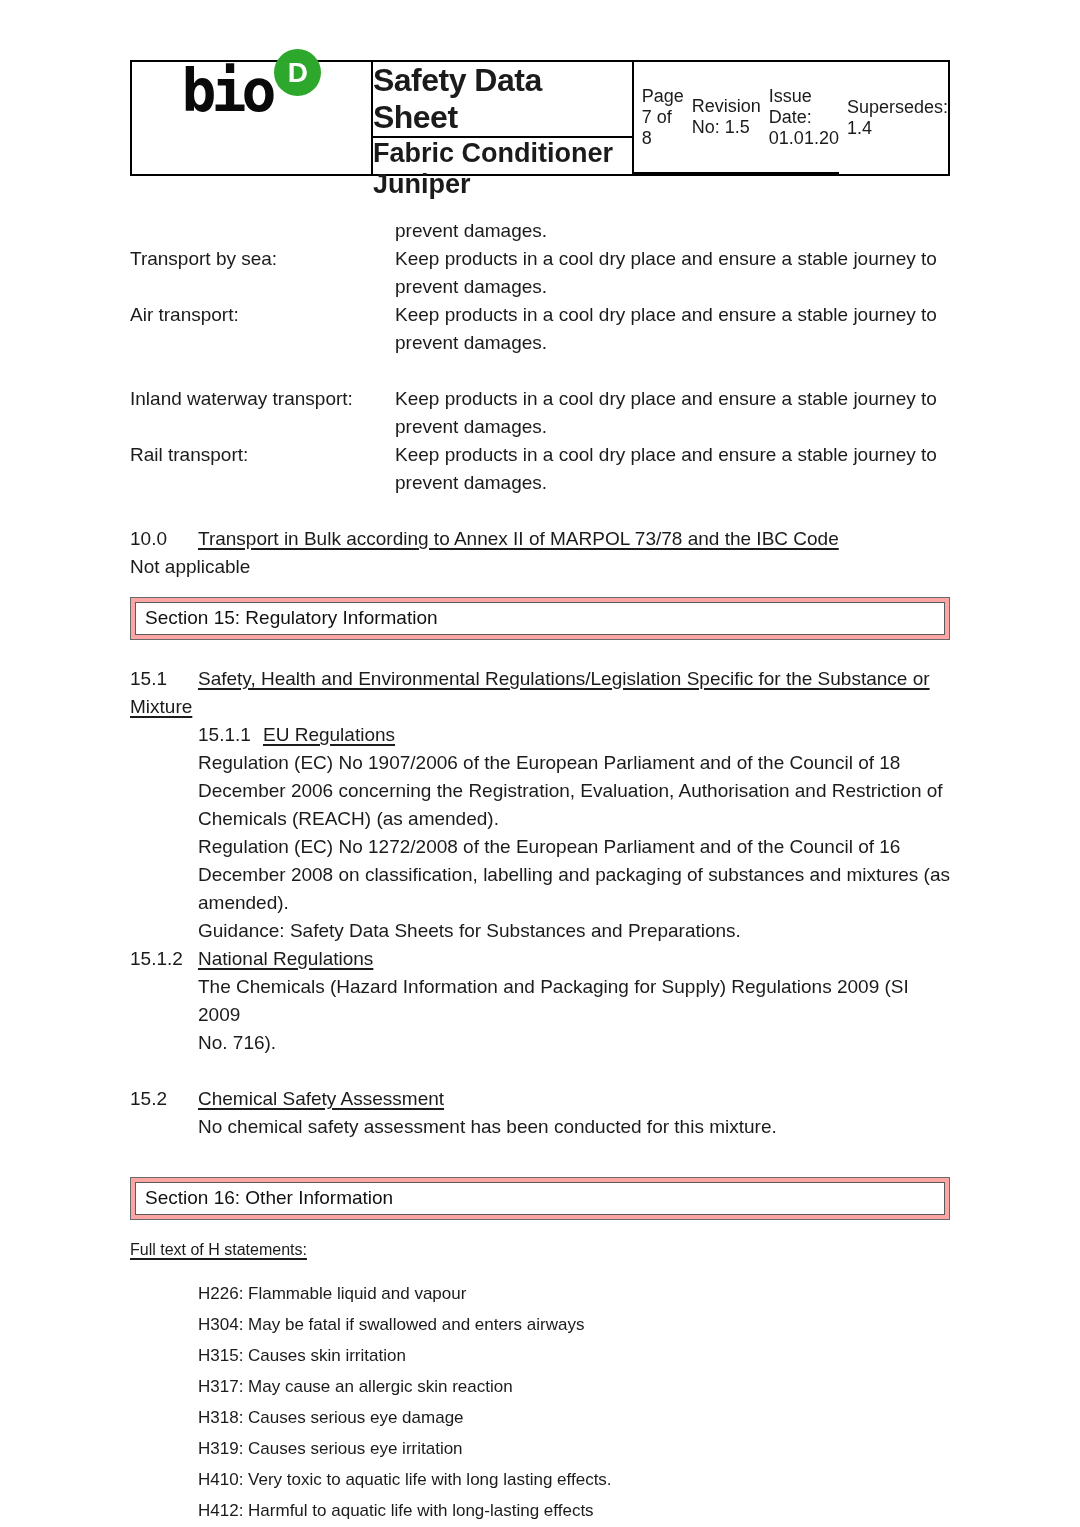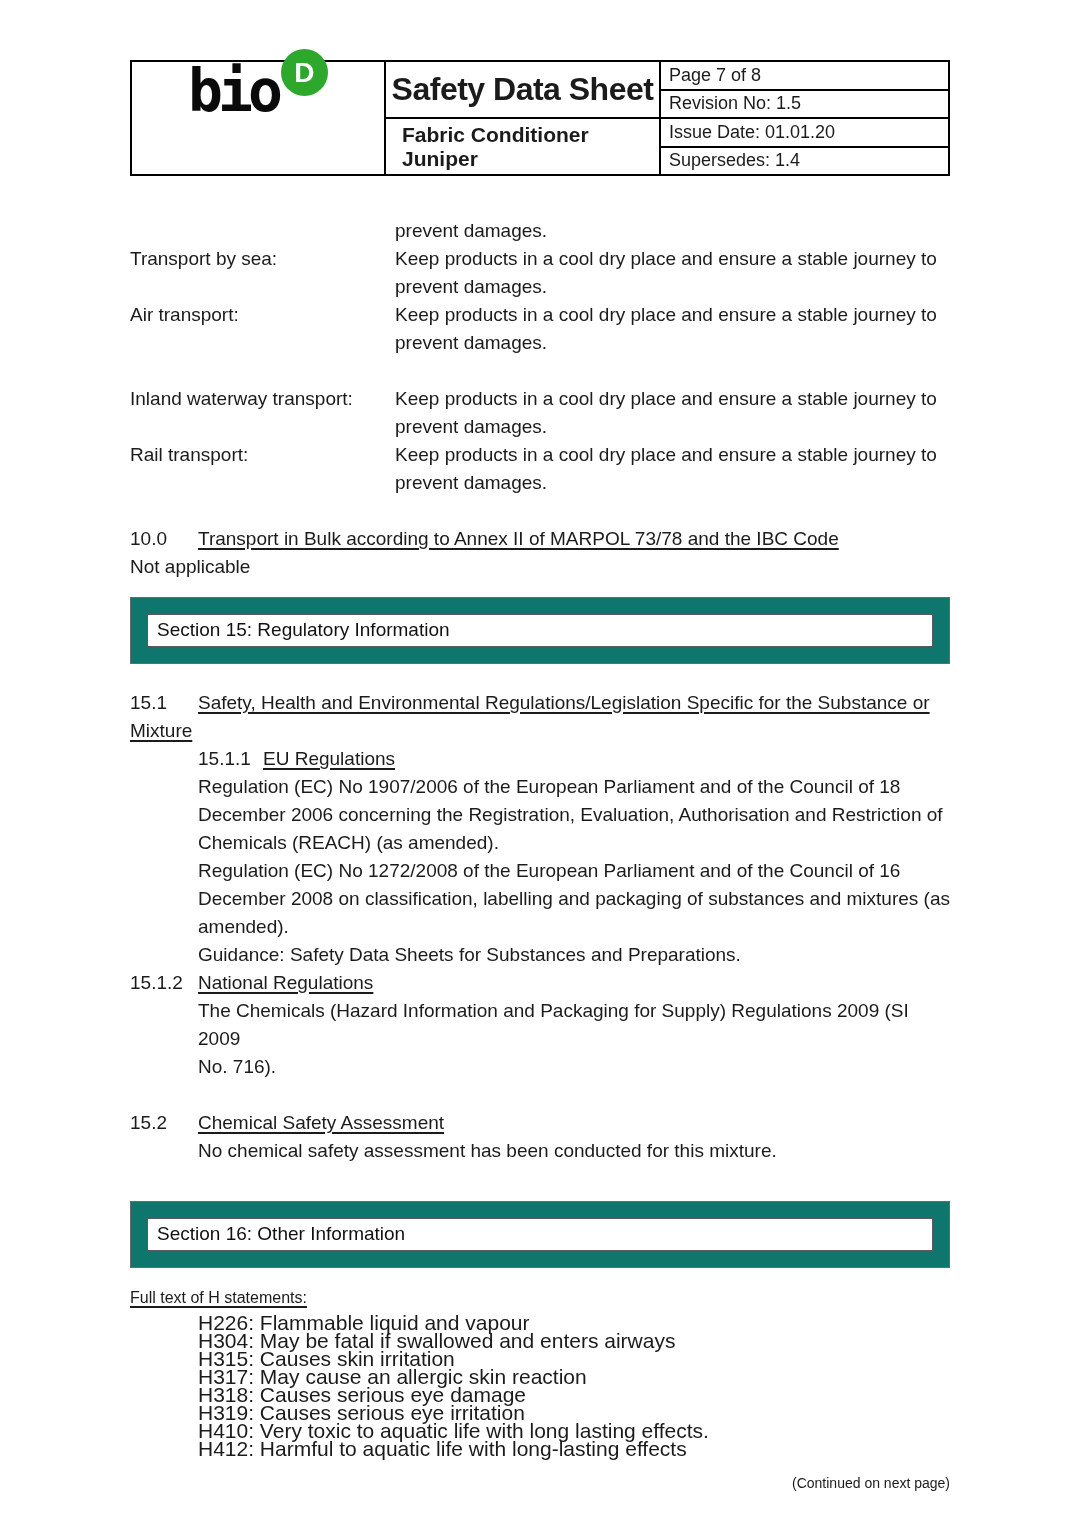--- a/index.html
+++ b/index.html
@@ -72,24 +72,23 @@
     font-weight: bold;
     font-size: 32px;
     letter-spacing: -0.5px;
   }
   .subtitle-row {
     flex: 1;
     display: flex;
     align-items: center;
     justify-content: center;
     font-weight: bold;
-    font-size: 21px;
-    margin-left: 16px;
-  }
-  .meta-cell { flex: 1; display: flex; flex-direction: column; }
+    font-size: 27px;
+  }
+  .meta-cell { flex: 1; display: flex; flex-direction: row; }
   .meta-row {
     flex: 1;
     display: flex;
     align-items: center;
     padding-left: 8px;
     font-size: 18px;
     border-bottom: 2px solid #000;
   }
   .meta-row:last-child { border-bottom: none; }
 
@@ -105,47 +104,47 @@
   .spacer-line { height: 28px; }
   .clause-num { display: inline-block; width: 68px; }
   .sub-num { display: inline-block; width: 65px; }
   .indent-1 { margin-left: 68px; }
 
   .s147-block { margin-top: 28px; }
 
   .section-bar {
     margin-top: 16px;
     width: 820px;
-    background: #0f766e;
+    background: #fca5a5;
     border: 1px solid #6a6a6a;
-    padding: 16px;
+    padding: 4px;
   }
   .section-bar.bar16 { margin-top: 36px; }
   .section-bar-inner {
     background: #ffffff;
     border: 1px solid #5a5a5a;
     padding: 3px 9px 4px 9px;
     font-size: 19px;
     line-height: 24px;
     color: #111;
   }
 
   .s15-content { margin-top: 25px; }
   .s152-block { margin-top: 28px; }
 
   .h-label {
     margin-top: 18px;
     font-size: 16px;
     line-height: 24px;
   }
   .h-list {
-    margin-top: 4px;
+    margin-top: 16px;
     margin-left: 68px;
-    font-size: 21px;
-    line-height: 18px;
+    font-size: 17px;
+    line-height: 31px;
   }
   .continued-note {
     margin-top: 16px;
     text-align: right;
     font-size: 14px;
     line-height: 18px;
   }
 </style>
 </head>
 <body>

